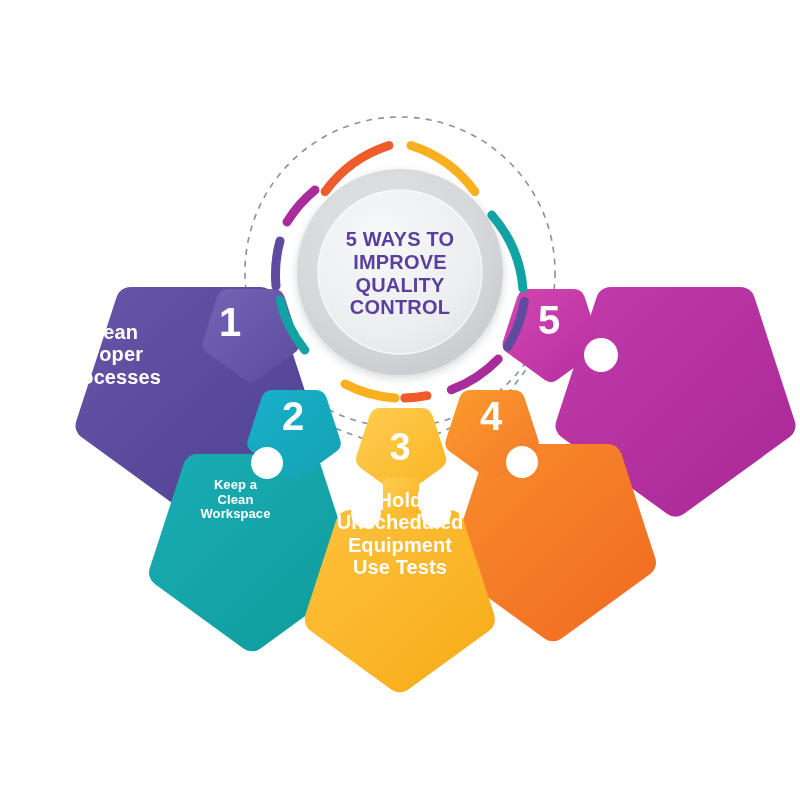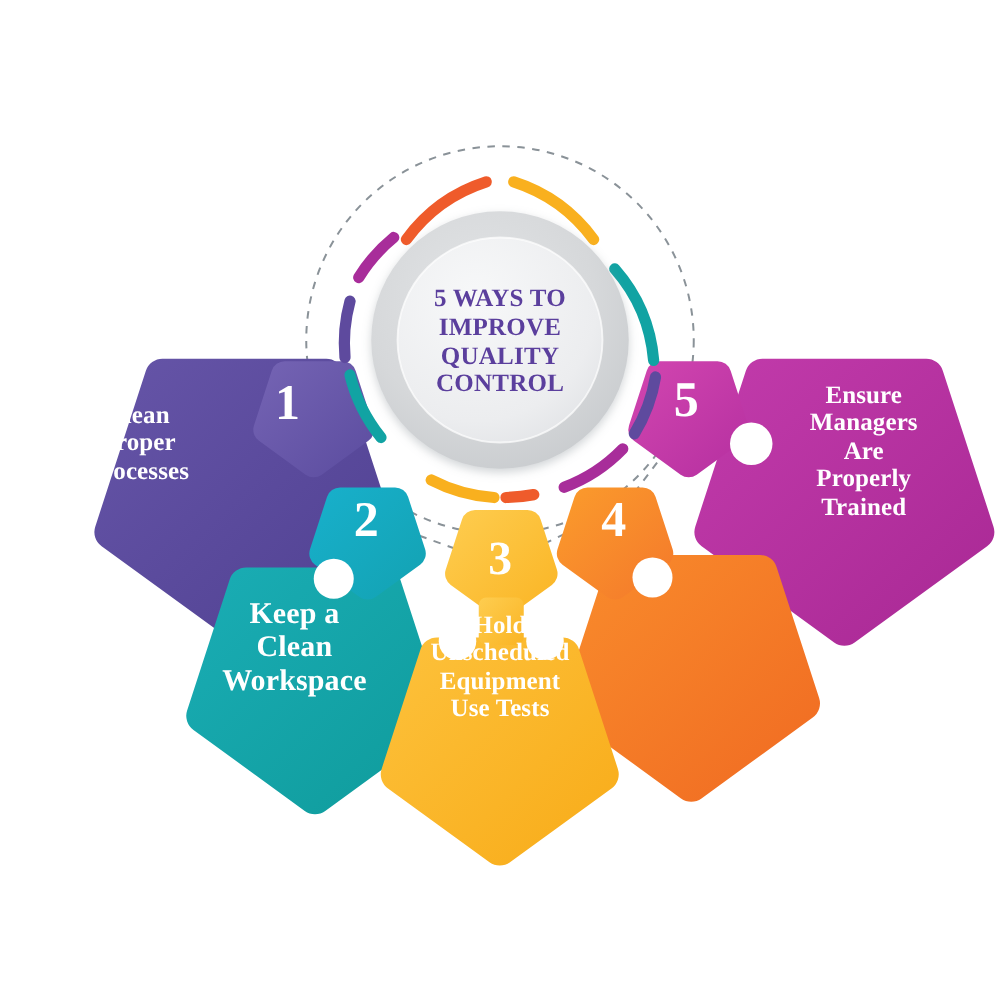--- a/index.html
+++ b/index.html
@@ -6,21 +6,21 @@
     margin: 0;
     padding: 0;
     background: #ffffff;
   }
   #infographic {
     position: relative;
     width: 800px;
     height: 746px;
     background: #ffffff;
     overflow: hidden;
-    font-family: Liberation Serif, serif;
+    font-family: Liberation Sans, sans-serif;
   }
   .svg-layer {
     position: absolute;
     top: 0;
     left: 0;
     width: 800px;
     height: 800px;
   }
   .step-text {
     position: absolute;
@@ -172,33 +172,28 @@
   <div class="center-title" style="left:300px; top:228px; width:200px; font-size:20px; color:#5b3f9d;">5 WAYS TO
 IMPROVE
 QUALITY
 CONTROL</div>
 
   <div class="step-text" style="left:38px; top:321px; width:145px; font-size:20px;">Clean
 Proper
 Processes</div>
   <div class="badge-num" style="left:206px; top:302px; width:48px; font-size:40px;">1</div>
 
-  <div class="step-text" style="left:163px; top:478px; width:145px; font-size:24px;">Keep a
+  <div class="step-text" style="left:163px; top:478px; width:145px; font-size:13px;">Keep a
 Clean
 Workspace</div>
   <div class="badge-num" style="left:270px; top:396px; width:46px; font-size:40px;">2</div>
 
   <div class="step-text" style="left:315px; top:489px; width:170px; font-size:20px;">Hold
 Unscheduled
 Equipment
 Use Tests</div>
   <div class="badge-num" style="left:378px; top:428px; width:44px; font-size:38px;">3</div>
 
   <div class="badge-num" style="left:468px; top:396px; width:46px; font-size:40px;">4</div>
 
-  <div class="step-text" style="left:616px; top:305px; width:150px; font-size:20px;">Ensure
-Managers
-Are
-Properly
-Trained</div>
   <div class="badge-num" style="left:526px; top:300px; width:46px; font-size:40px;">5</div>
 
 </div>
 
 </body></html>

